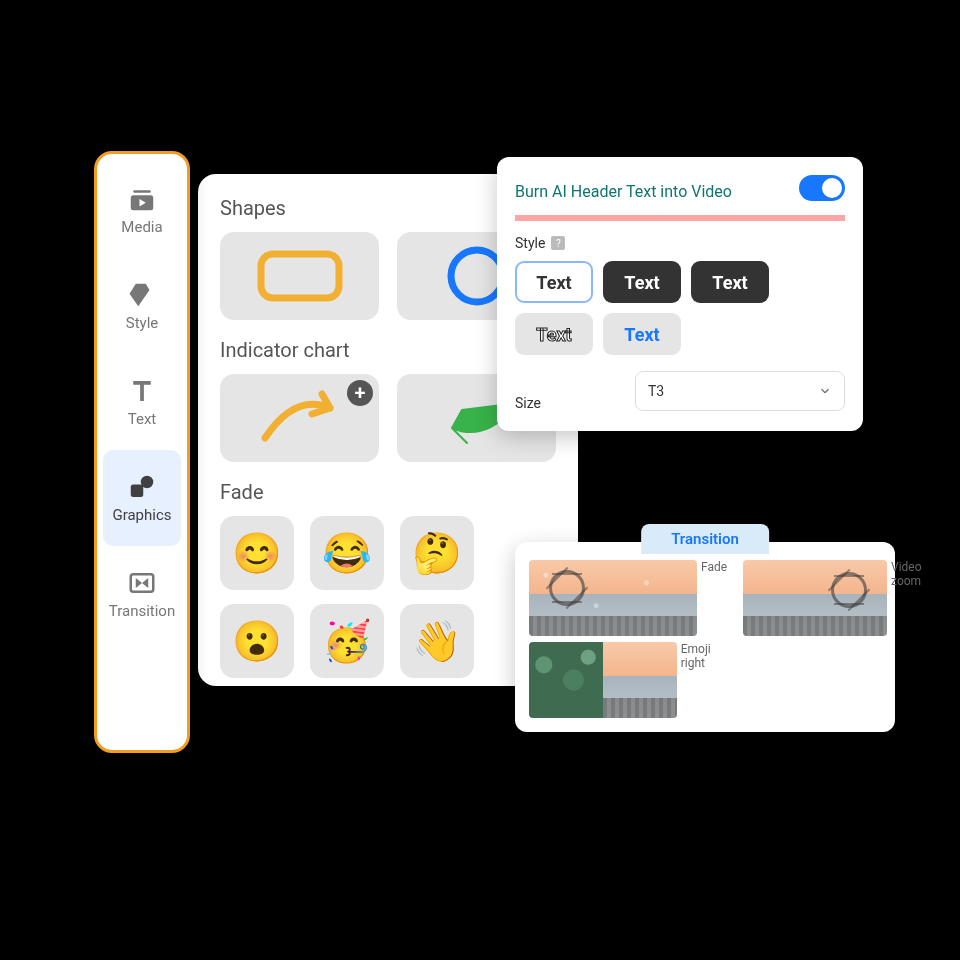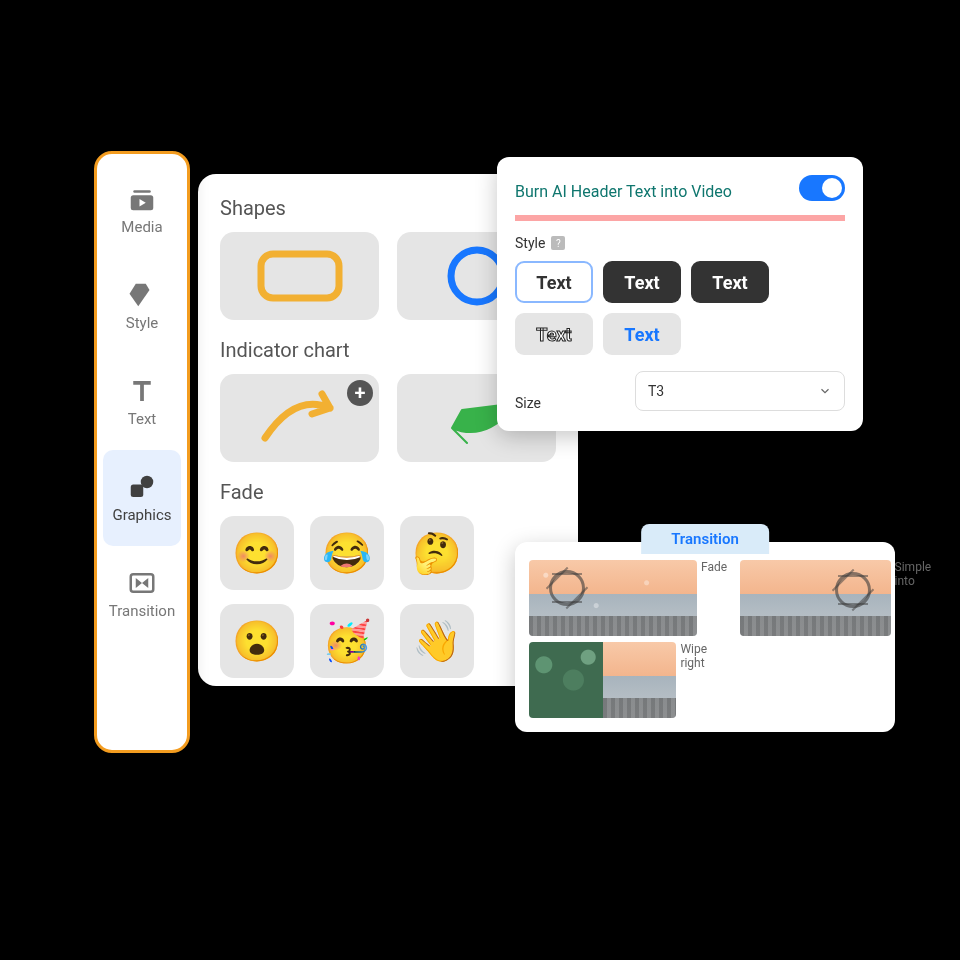--- a/index.html
+++ b/index.html
@@ -304,24 +304,24 @@
           <div class="dissolve"></div>
       </div>
       <span class="trans-label">Fade</span>
     </div>
     <div class="trans-item">
       <div class="trans-thumb">
         <div class="sky"></div>
           <div class="wheel" style="right:20px;top:12px"></div>
           <div class="skyline"></div>
       </div>
-      <span class="trans-label">Simple into</span>
+      <span class="trans-label">Video zoom</span>
     </div>
     <div class="trans-item">
       <div class="trans-thumb">
         <div class="greenery" style="right:50%"></div>
         <div class="sky" style="left:50%"></div>
           <div class="skyline" style="left:50%"></div>
       </div>
-      <span class="trans-label">Wipe right</span>
+      <span class="trans-label">Emoji right</span>
     </div>
   </div>
 </div>
 
 </body></html>

